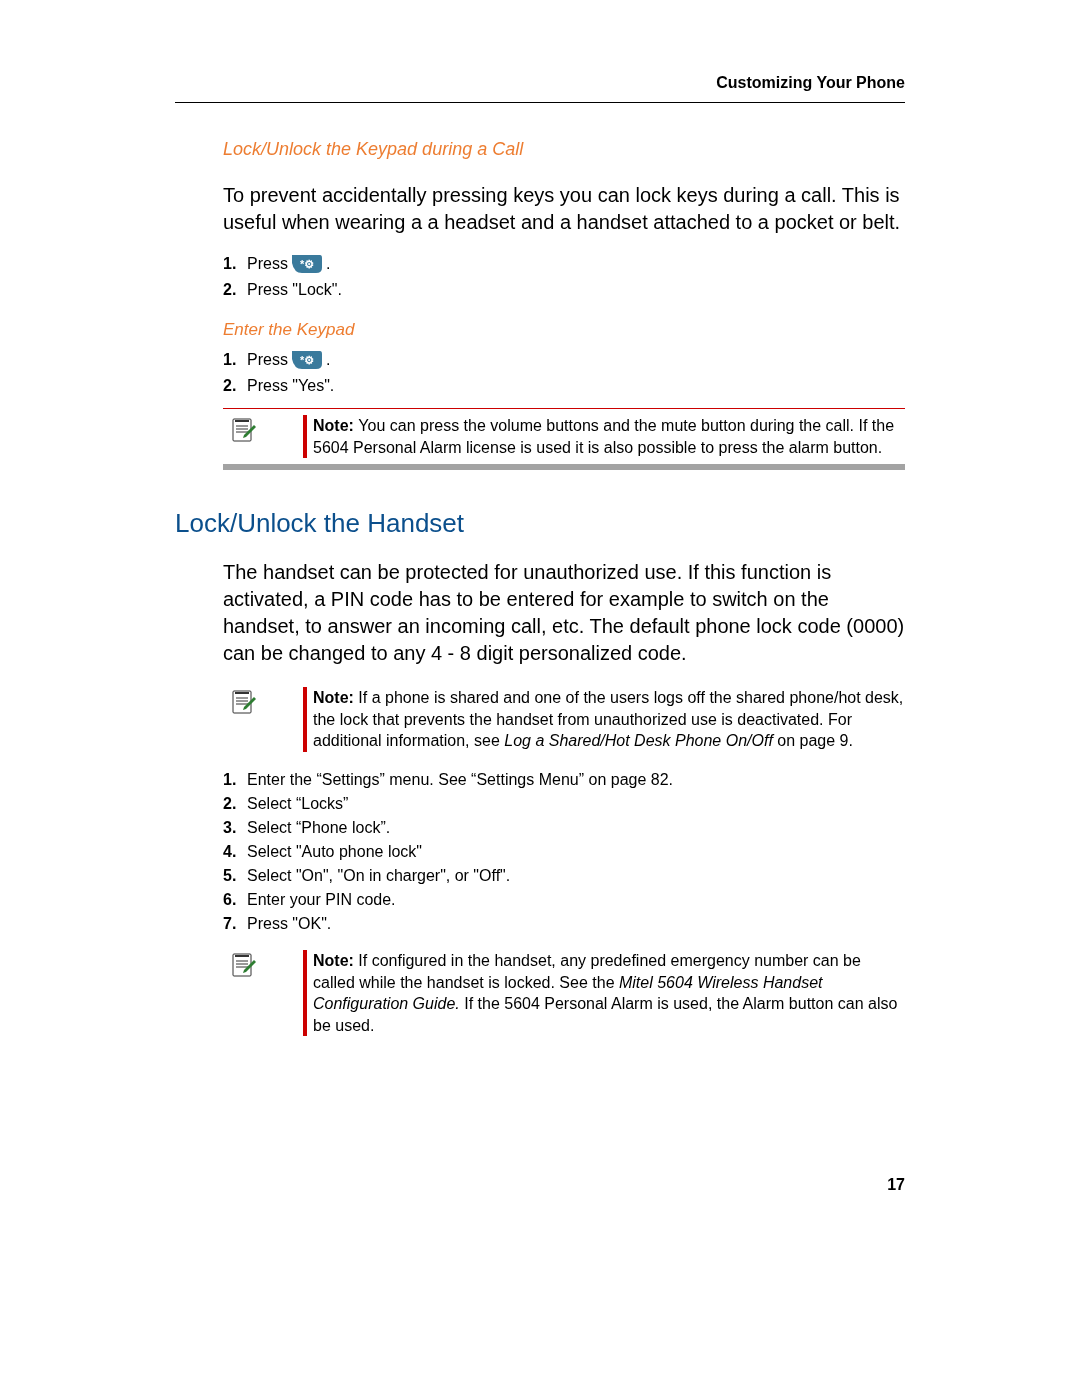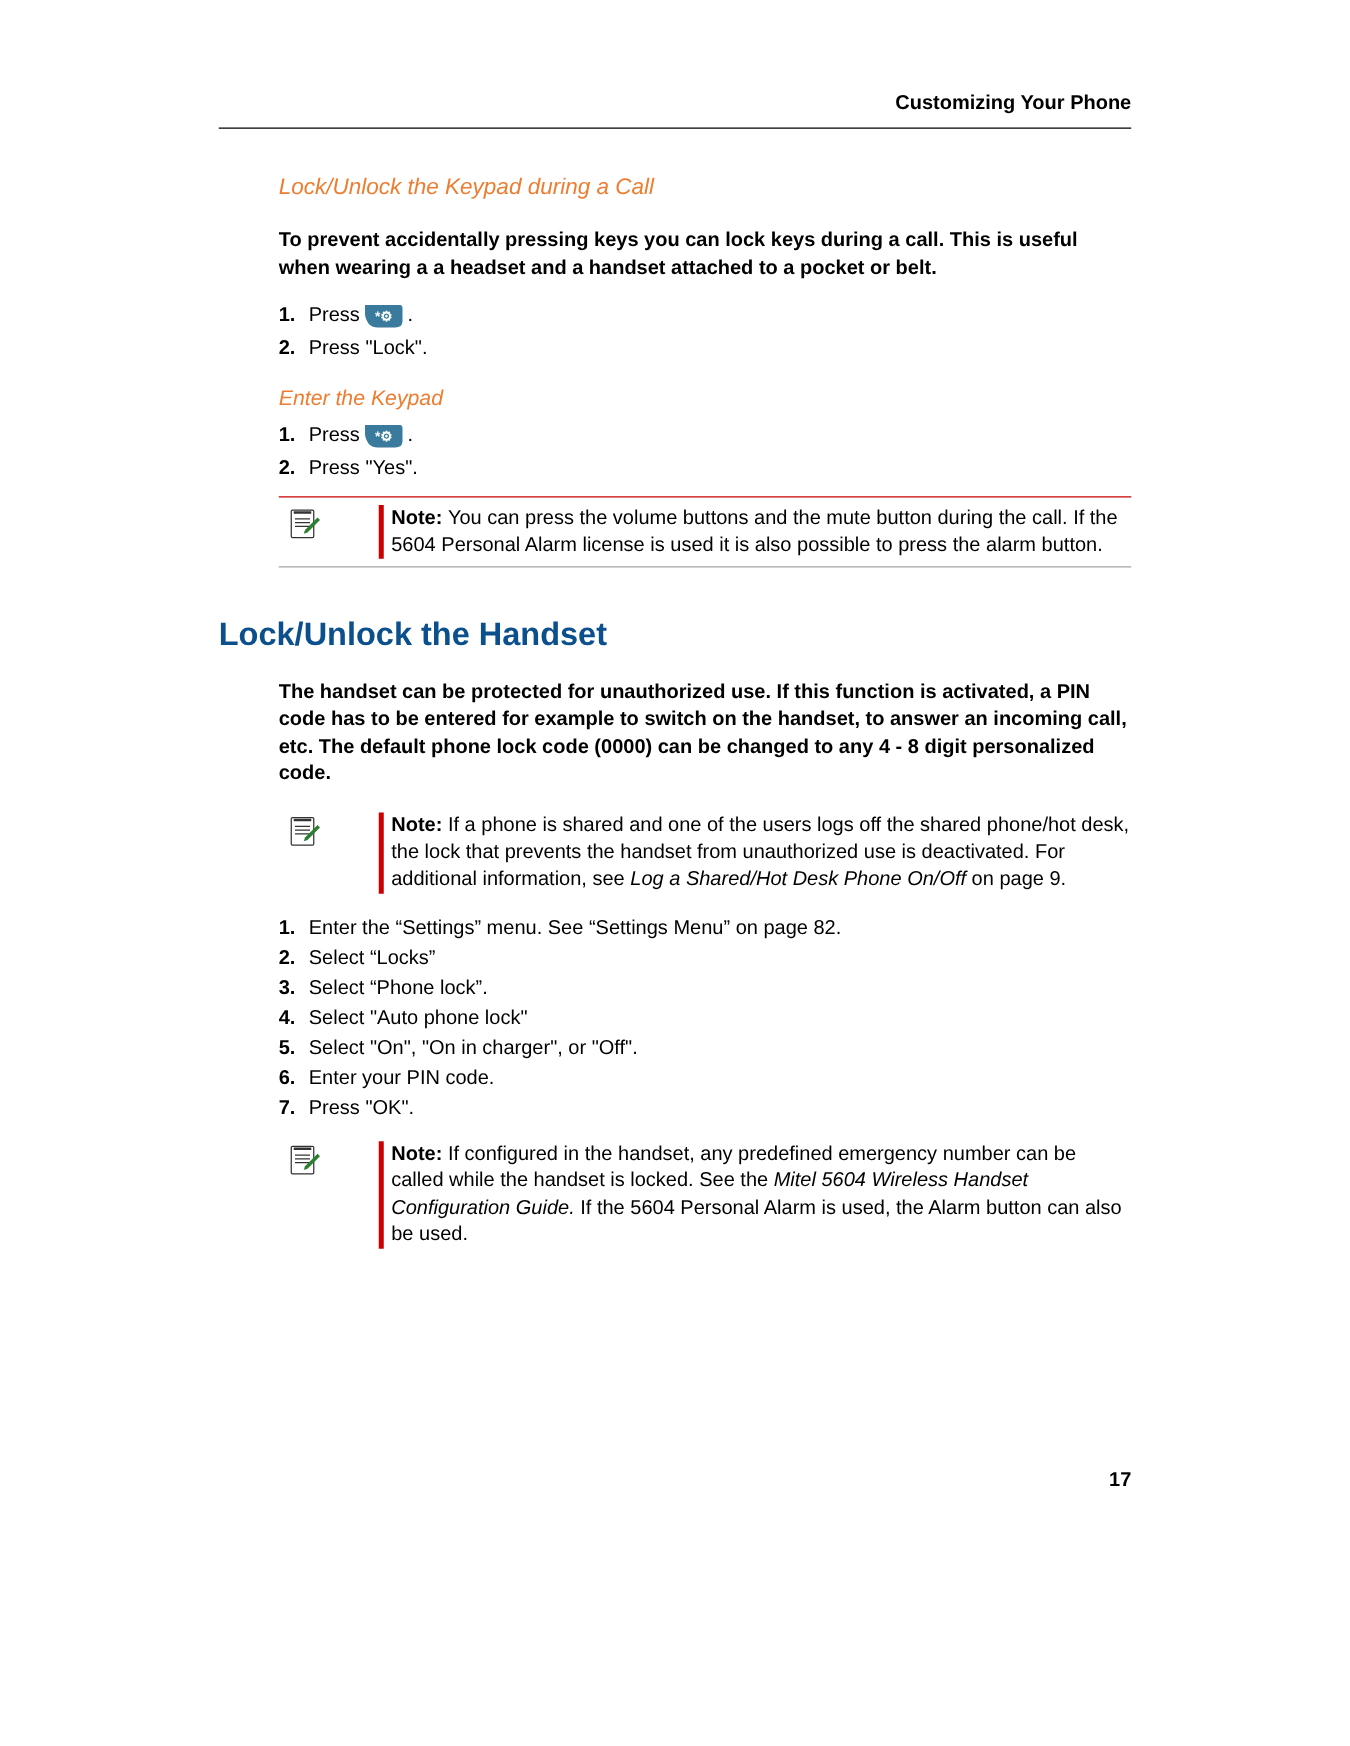--- a/index.html
+++ b/index.html
@@ -34,29 +34,28 @@
     padding-left: 48px;
   }
   .sec-orange.sub {
     font-size: 17px;
     margin-top: 18px;
     margin-bottom: 6px;
   }
   .sec-blue {
     color: #0b4f8c;
     font-size: 26px;
-    font-weight: bold;
+    font-weight: normal;
     margin: 38px 0 20px 0;
   }
   .body-text {
-    font-size: 16px;
+    font-size: 20px;
     line-height: 1.35;
     margin: 0 0 14px 0;
     padding-left: 48px;
-    font-weight: bold;
   }
   .ol {
     list-style: none;
     margin: 0 0 8px 0;
     padding-left: 48px;
     font-size: 16px;
   }
   .ol li {
     padding: 3px 0;
     display: flex;
@@ -73,21 +72,21 @@
     align-items: center;
     vertical-align: middle;
     margin: 0 2px;
   }
   
   .key-icon svg { display: block; }
 
   .note-box {
     margin: 10px 0 10px 48px;
     border-top: 1px solid #cc0000;
-    border-bottom: 1px solid #a3a3a3;
+    border-bottom: 6px solid #a3a3a3;
     display: flex;
     padding: 6px 0 6px 0;
   }
   .note-rule {
     width: 4px;
     background: #cc0000;
     align-self: stretch;
     margin-left: 40px;
     margin-right: 6px;
     flex-shrink: 0;

